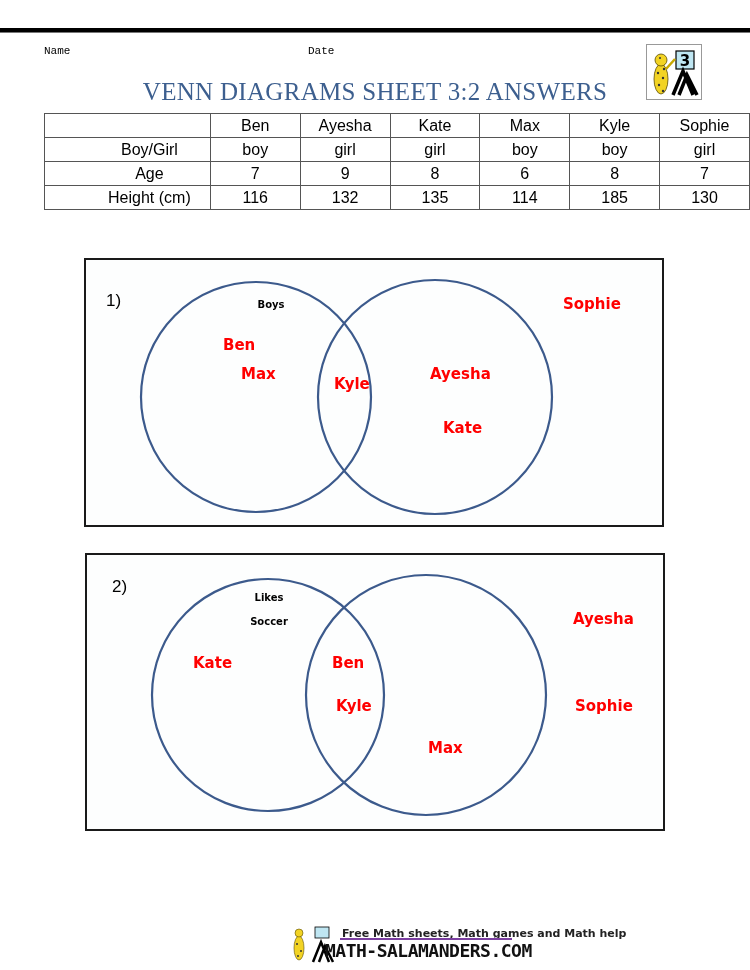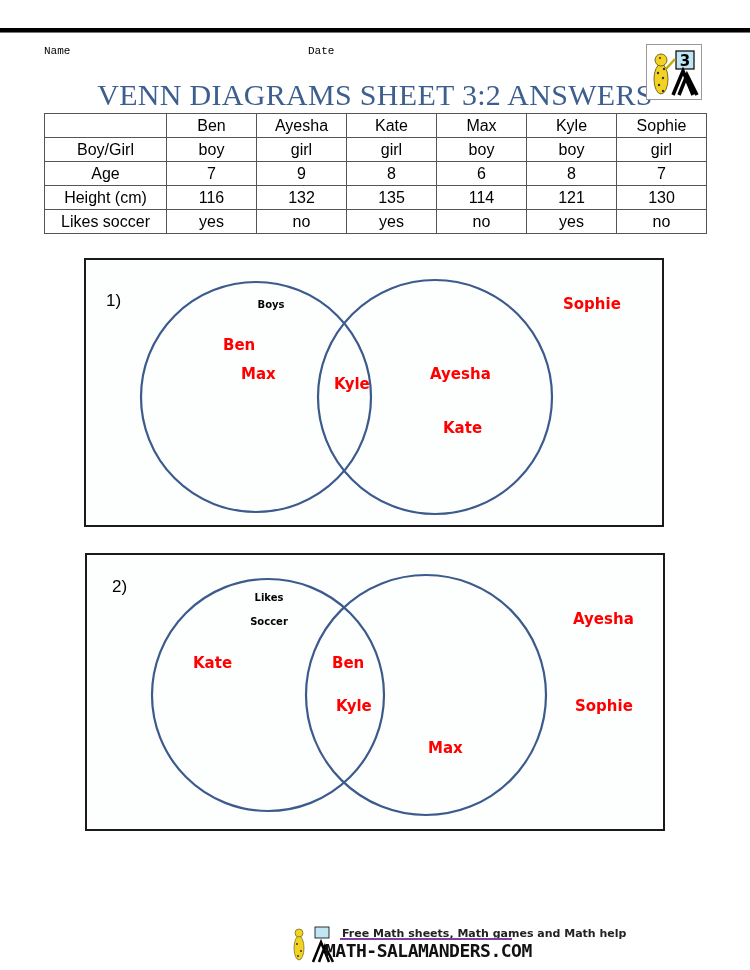--- a/index.html
+++ b/index.html
@@ -1,23 +1,23 @@
 <!DOCTYPE html>
 <html><head>
 <meta charset="utf-8">
 <style>
   html, body { margin: 0; padding: 0; background: #ffffff; }
   body { width: 750px; height: 970px; position: relative; overflow: hidden; font-family: "DejaVu Sans", sans-serif; color: #000; }
   .topbar { position: absolute; left: 0; top: 28px; width: 750px; height: 4px; background: #000; border-bottom: 1px solid #777; }
   .hdr-label { position: absolute; top: 45px; font-size: 11px; font-family: Liberation Mono, monospace; }
-  .title { position: absolute; left: 0; width: 750px; top: 78px; text-align: center; font-family: "Liberation Serif", serif; font-size: 30px; color: #3d5f8f; letter-spacing: 0.3px; }
+  .title { position: absolute; left: 0; width: 750px; top: 78px; text-align: center; font-family: "Liberation Serif", serif; font-size: 25px; color: #3d5f8f; letter-spacing: 0.3px; }
   .logo-box { position: absolute; left: 646px; top: 44px; width: 54px; height: 54px; border: 1px solid #999; background: #fff; }
   table.data { position: absolute; left: 44px; top: 113px; border-collapse: collapse; font-family: "Liberation Sans", sans-serif; font-size: 16px; }
   table.data td { border: 1px solid #555; height: 23px; padding: 0; text-align: center; line-height: 23px; }
-  table.data td.rowhead { width: 121px; }
+  table.data td.rowhead { width: 121px; padding-left: 44px; }
   table.data td.cell { width: 89px; }
   .venn-box { position: absolute; border: 2.5px solid #1a1a1a; background: #fdfefe; }
   svg.venn { position: absolute; left: 0; top: 0; }
   .qnum { position: absolute; font-family: "Liberation Sans", sans-serif; font-size: 17px; }
   .set-label { position: absolute; font-family: "DejaVu Sans", sans-serif; font-weight: bold; font-size: 10px; text-align: center; line-height: 24px; white-space: nowrap; }
   .name { position: absolute; font-family: "DejaVu Sans", sans-serif; font-weight: bold; font-size: 15px; color: #ff0000; white-space: nowrap; }
   .footer-logo { position: absolute; left: 285px; top: 924px; width: 225px; height: 40px; }
   .footer-tag { position: absolute; left: 57px; top: 3px; font-size: 11px; font-weight: bold; color: #222; font-family: "DejaVu Sans", sans-serif; white-space: nowrap; }
   .footer-line { position: absolute; left: 55px; top: 14px; width: 172px; height: 2px; background: #7b3fa0; }
   .footer-site { position: absolute; left: 40px; top: 16px; font-size: 18px; font-family: "DejaVu Sans Mono", monospace; font-weight: bold; color: #111; letter-spacing: -0.5px; white-space: nowrap; }
@@ -77,31 +77,22 @@
     <td>6</td>
     <td>8</td>
     <td>7</td>
   </tr>
   <tr>
     <td class="rowhead">Height (cm)</td>
     <td>116</td>
     <td>132</td>
     <td>135</td>
     <td>114</td>
-    <td>121</td>
+    <td>185</td>
     <td>130</td>
-  </tr>
-  <tr>
-    <td class="rowhead">Likes soccer</td>
-    <td>yes</td>
-    <td>no</td>
-    <td>yes</td>
-    <td>no</td>
-    <td>yes</td>
-    <td>no</td>
   </tr>
 </tbody>
   </table>
 
 <div class="venn-box" style="left:84px; top:258px; width:576px; height:265px;">
   <svg class="venn" width="576" height="265">
     <circle cx="170" cy="137" r="115" fill="none" stroke="#3c5a8c" stroke-width="2.2"></circle>
     <circle cx="349" cy="137" r="117" fill="none" stroke="#3c5a8c" stroke-width="2.2"></circle>
   </svg>
   <span class="qnum" style="left:20px; top:31px;">1)</span>

